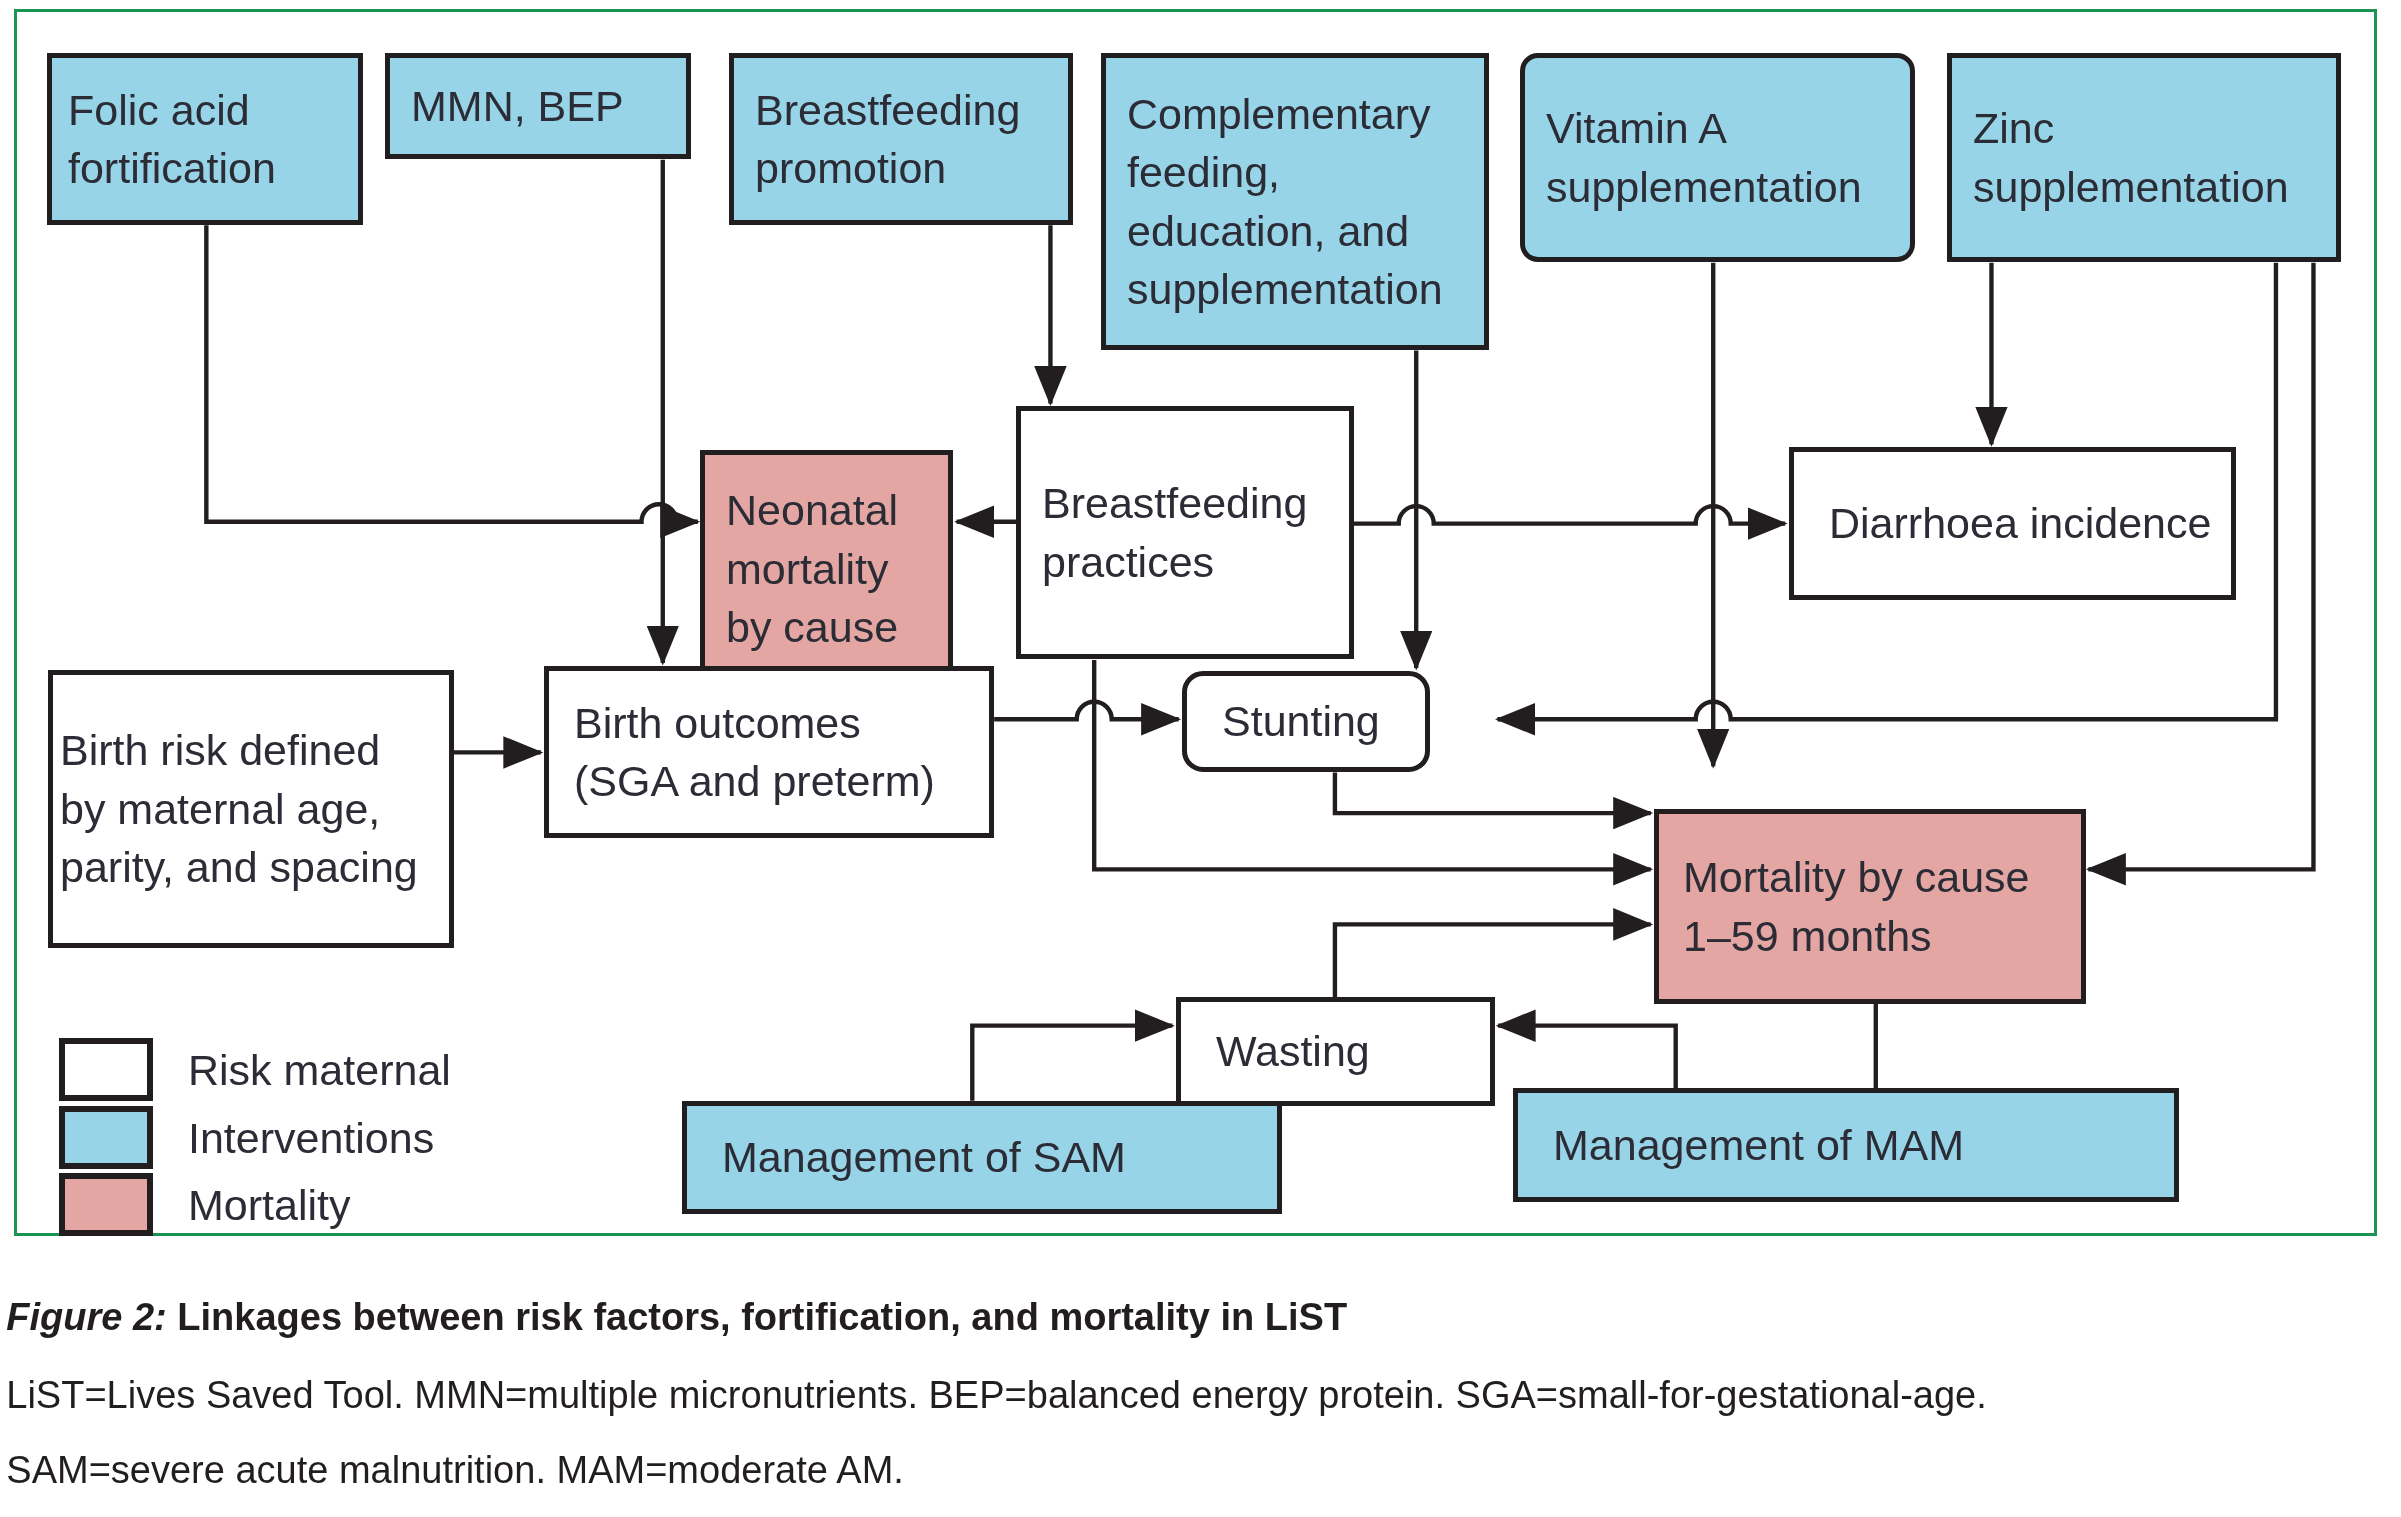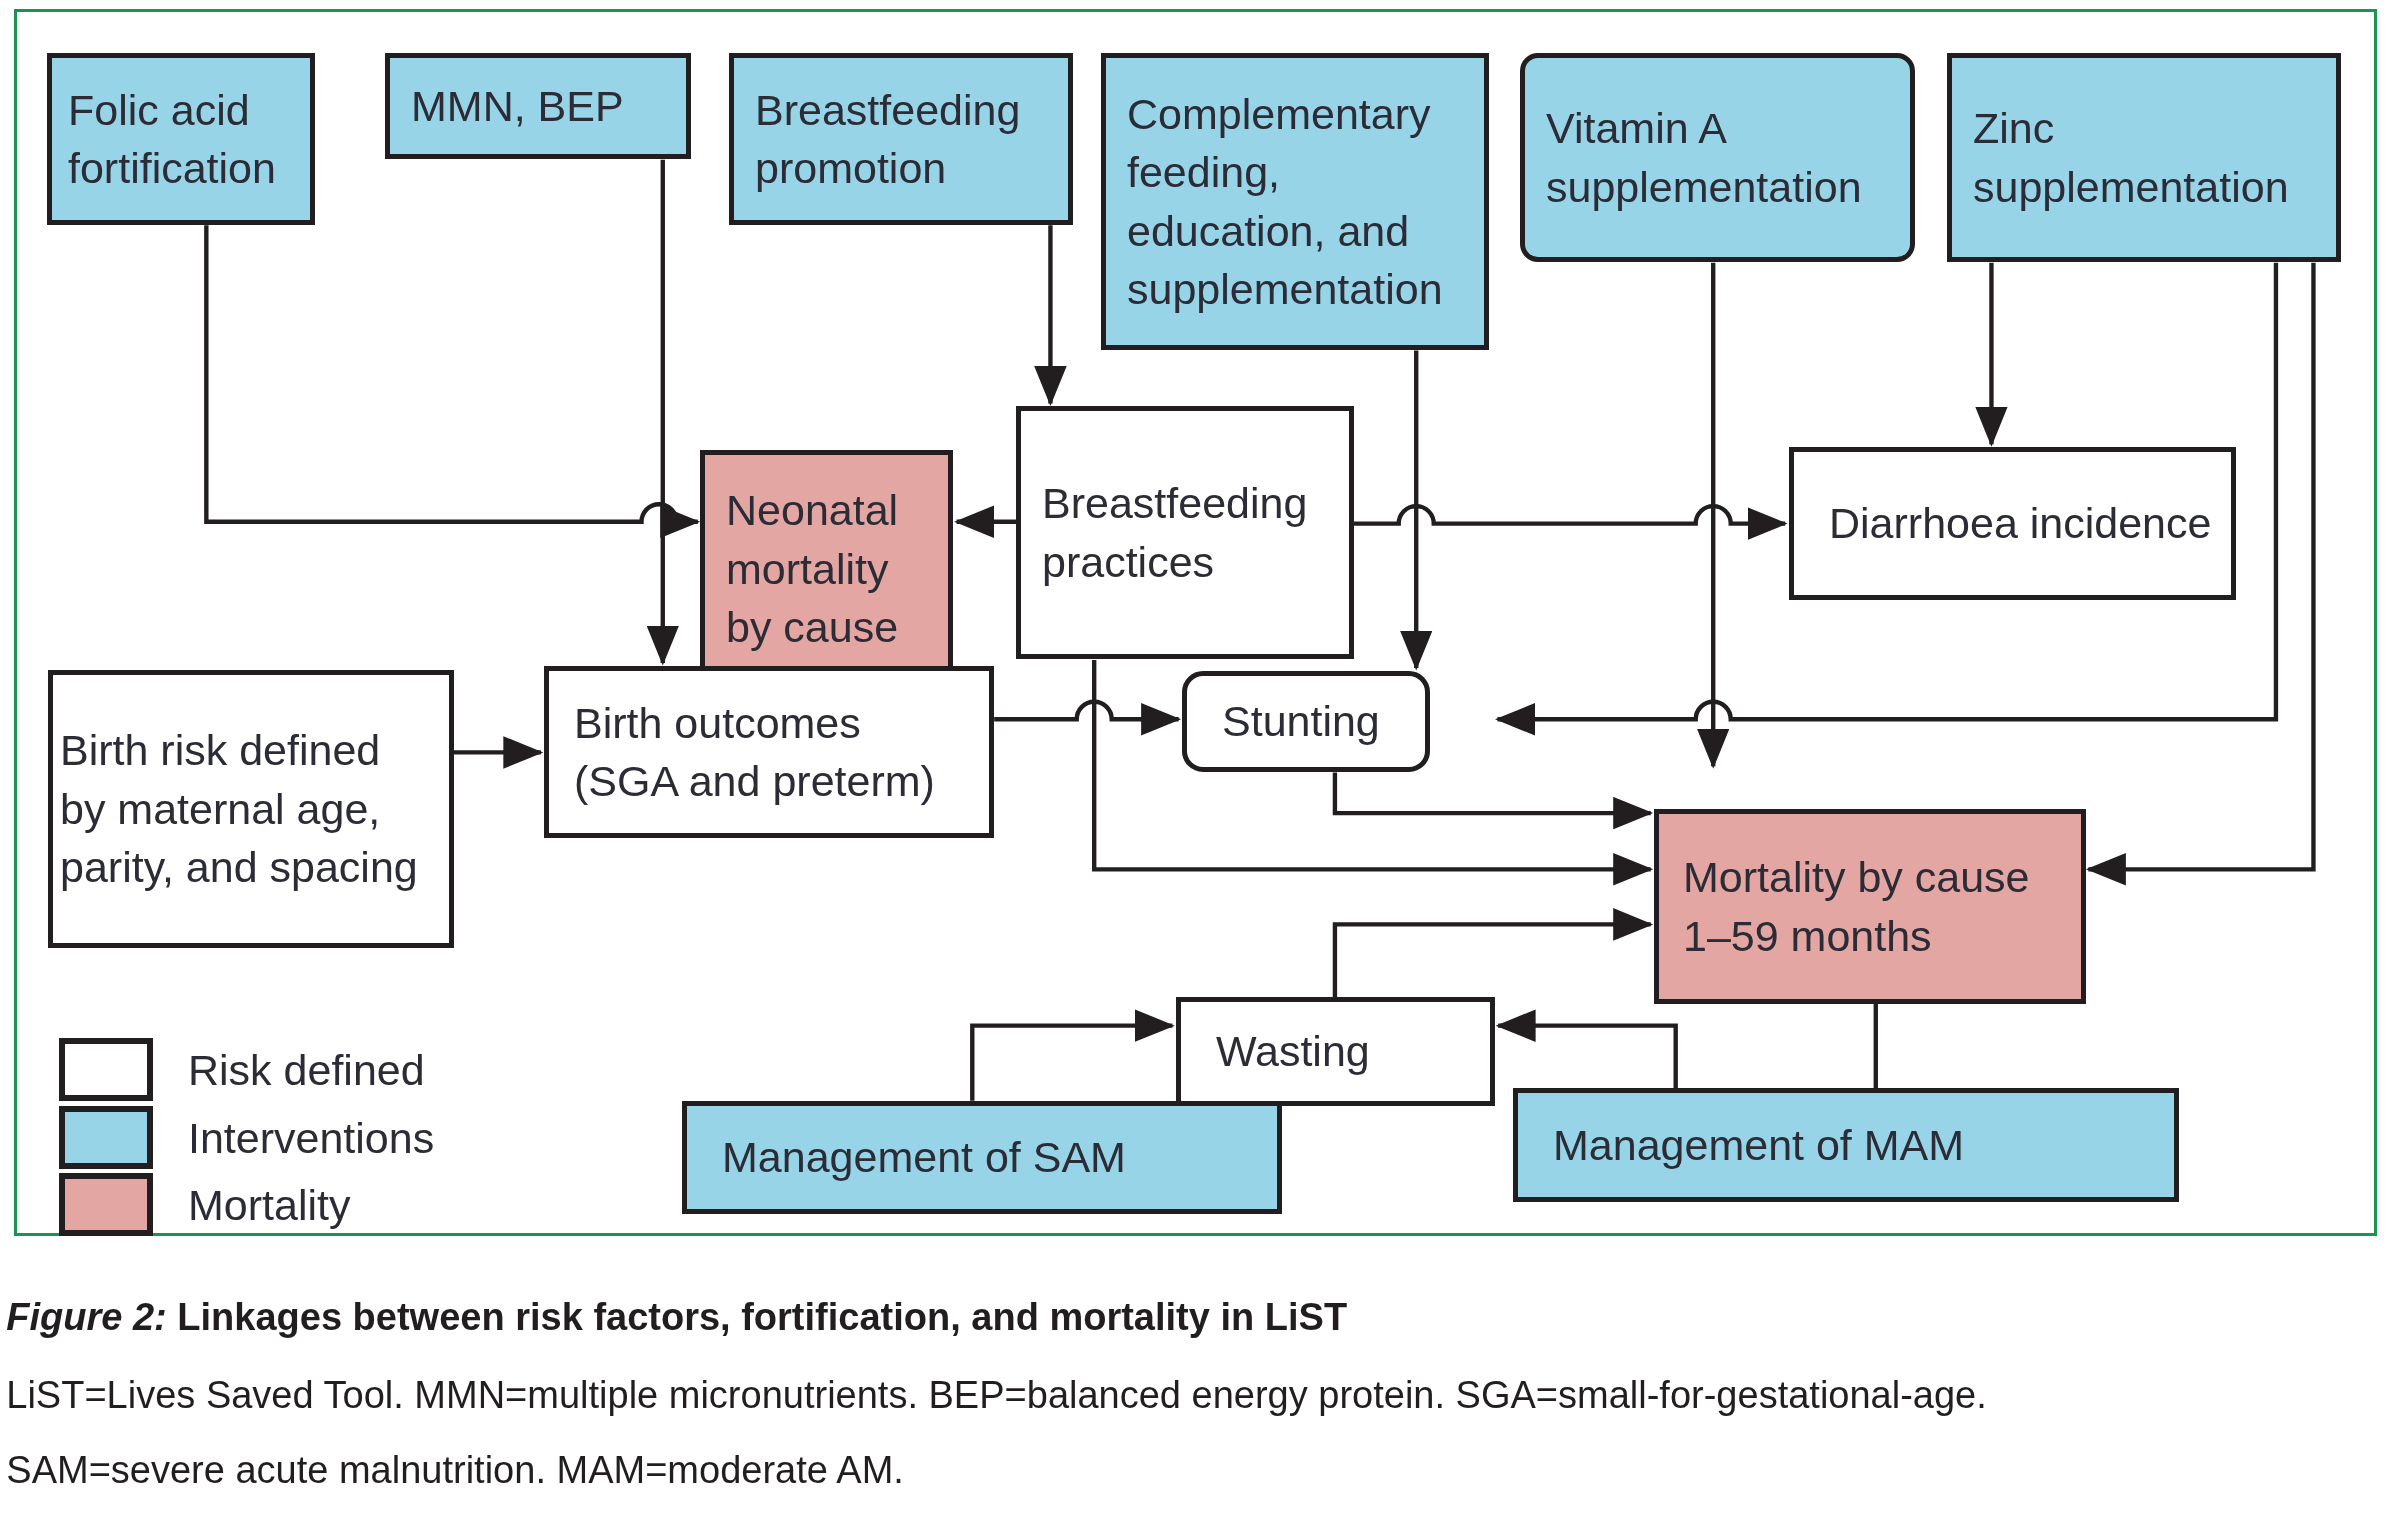--- a/index.html
+++ b/index.html
@@ -59,21 +59,21 @@
     <path d="M726,1203 H865" marker-end="url(#arr)"></path>
     <path d="M1590,1150 H1722 A28,28 0 0 1 1778,1150 H1885" marker-end="url(#arr)"></path>
     <path d="M1750,1055 V1390 H2640" marker-end="url(#arr)"></path>
     <path d="M2135,1235 V1300 H2640" marker-end="url(#arr)"></path>
     <path d="M2135,1595 V1478 H2640" marker-end="url(#arr)"></path>
     <path d="M3000,1740 V1542" marker-end="url(#arr)"></path>
     <path d="M2680,1740 V1640 H2396" marker-end="url(#arr)"></path>
     <path d="M1555,1760 V1640 H1875" marker-end="url(#arr)"></path>
   </svg>
 
-  <div class="node intervention" style="left:47px;top:53px;width:268px;height:172px;padding-left:16px;">Folic acid
+  <div class="node intervention" style="left:47px;top:53px;width:316px;height:172px;padding-left:16px;">Folic acid
 fortification</div>
   <div class="node intervention" style="left:385px;top:53px;width:306px;height:106px;">MMN, BEP</div>
   <div class="node intervention" style="left:729px;top:53px;width:344px;height:172px;">Breastfeeding
 promotion</div>
   <div class="node intervention" style="left:1101px;top:53px;width:388px;height:297px;">Complementary
 feeding,
 education, and
 supplementation</div>
   <div class="node intervention" style="left:1520px;top:53px;width:395px;height:209px;border-radius:18px;">Vitamin A
 supplementation</div>
@@ -95,21 +95,21 @@
   <div class="node pad-lg" style="left:1182px;top:671px;width:248px;height:101px;border-radius:21px;">Stunting</div>
   <div class="node mortality" style="left:1654px;top:769px;width:432px;height:195px;padding-left:24px;">Mortality by cause
 1–59 months</div>
   <div class="node pad-lg" style="left:1176px;top:997px;width:319px;height:109px;">Wasting</div>
 
   <div class="node intervention pad-lg" style="left:682px;top:1101px;width:600px;height:113px;">Management of SAM</div>
   <div class="node intervention pad-lg" style="left:1513px;top:1088px;width:666px;height:114px;">Management of MAM</div>
 
   <div id="legend">
     <div class="swatch" style="left:59px;top:1038px;"></div>
-    <div class="lg-label" style="left:188px;top:1049px;">Risk defined</div>
+    <div class="lg-label" style="left:188px;top:1049px;">Risk maternal</div>
     <div class="swatch intervention" style="left:59px;top:1106px;"></div>
     <div class="lg-label" style="left:188px;top:1117px;">Interventions</div>
     <div class="swatch mortality" style="left:59px;top:1173px;"></div>
     <div class="lg-label" style="left:188px;top:1184px;">Mortality</div>
   </div>
 
   <div class="caption title" style="top:1295px;">
     <span class="figlabel">Figure 2:</span><span> Linkages between risk factors, fortification, and mortality in LiST</span>
   </div>
   <div class="caption" style="top:1373px;">LiST=Lives Saved Tool. MMN=multiple micronutrients. BEP=balanced energy protein. SGA=small-for-gestational-age.</div>

